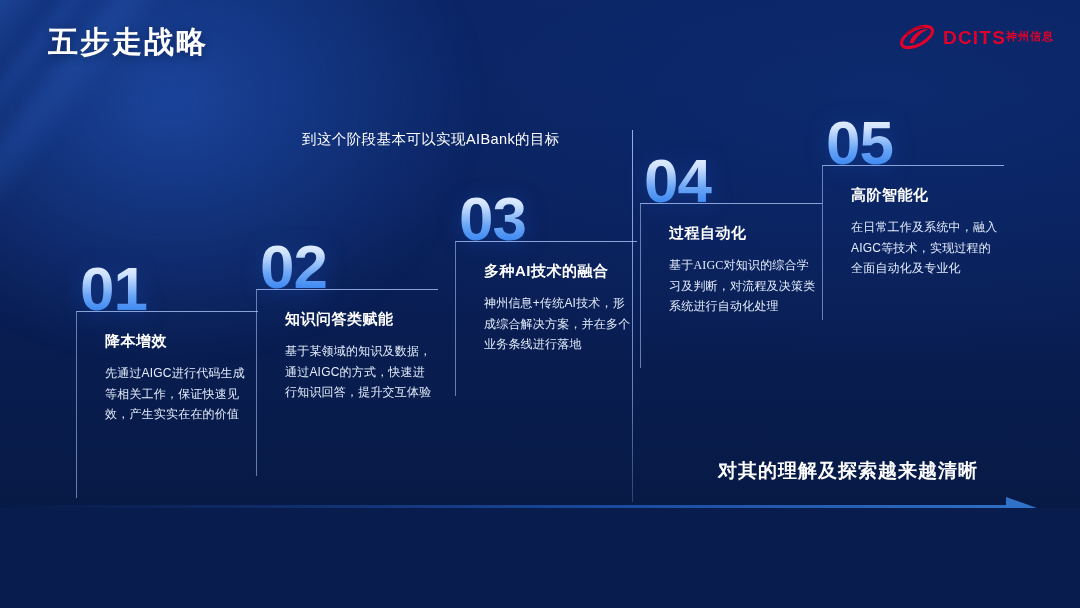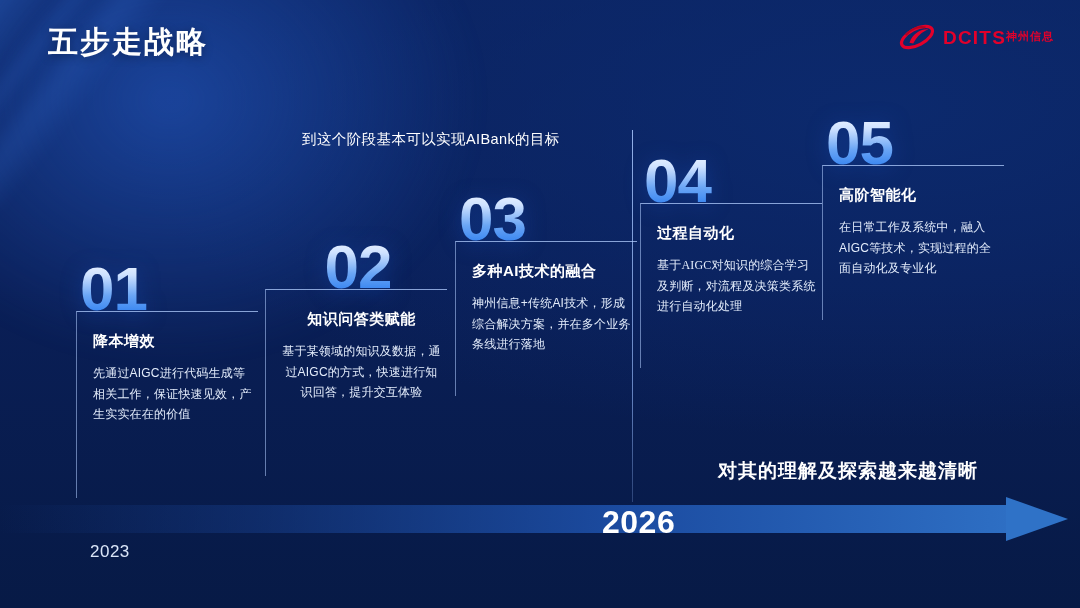--- a/index.html
+++ b/index.html
@@ -2,21 +2,21 @@
 <html><head>
 <meta charset="utf-8">
 <style>
   html,body{margin:0;padding:0;}
   body{
     width:1080px;height:608px;overflow:hidden;
     font-family:"Liberation Sans","DejaVu Sans",sans-serif;
     background:#081c4e;
   }
   .slide{
-    position:relative;width:1080px;height:608px;overflow:hidden;
+    position:relative;width:1080px;height:508px;overflow:hidden;
     background:
       radial-gradient(120% 90% at 82% 18%, rgba(12,42,110,.95) 0%, rgba(8,26,72,0) 60%),
       linear-gradient(180deg,#0b2361 0%,#0a1f58 45%,#071a46 100%);
   }
   
   .streaks{position:absolute;inset:0;pointer-events:none;overflow:hidden;}
   .streaks i{
     position:absolute;display:block;transform:rotate(38deg);transform-origin:top left;
     background:linear-gradient(90deg,rgba(58,120,225,0) 0%,rgba(58,120,225,.40) 45%,rgba(58,120,225,0) 100%);
     filter:blur(6px);
@@ -60,27 +60,27 @@
     font-size:62px;font-weight:bold;line-height:.92;letter-spacing:-1px;
     background:linear-gradient(180deg,#f2f7ff 0%,#cfe2ff 26%,#6ba6f5 62%,#2a7cf0 100%);
     -webkit-background-clip:text;background-clip:text;color:transparent;
     -webkit-text-fill-color:transparent;
     filter:drop-shadow(0 3px 10px rgba(20,70,170,.55));
     margin-left:4px;
   }
   .card{
     position:relative;border-top:1px solid rgba(178,206,255,.75);
     border-left:1px solid rgba(178,206,255,.55);
-    padding:20px 6px 14px 16px;margin-top:-6px;
+    padding:20px 6px 14px 28px;margin-top:-6px;
   }
   .card-h{font-size:15px;font-weight:bold;color:#ffffff;letter-spacing:.5px;margin:0 0 12px 0;}
   .card-b{font-size:12px;line-height:1.72;color:#e3ecfb;letter-spacing:.2px;margin:0;}
 
   #step1{left:76px;top:260px;}
-  #step2{left:265px;top:238px;text-align:center;}
+  #step2{left:256px;top:238px;}
   #step3{left:455px;top:190px;}
   #step4{left:640px;top:152px;}
   #step5{left:822px;top:114px;}
   #step1 .card{height:152px;}
   #step2 .card{height:152px;}
   #step3 .card{height:120px;}
   #step4 .card{height:130px;}
   #step5 .card{height:120px;}
   #step3 .card,#step4 .card,#step5 .card{border-left:1px solid rgba(178,206,255,.55);}
   #step4 .card{border-top-color:rgba(178,206,255,.75);font-family:Liberation Serif, serif;}

